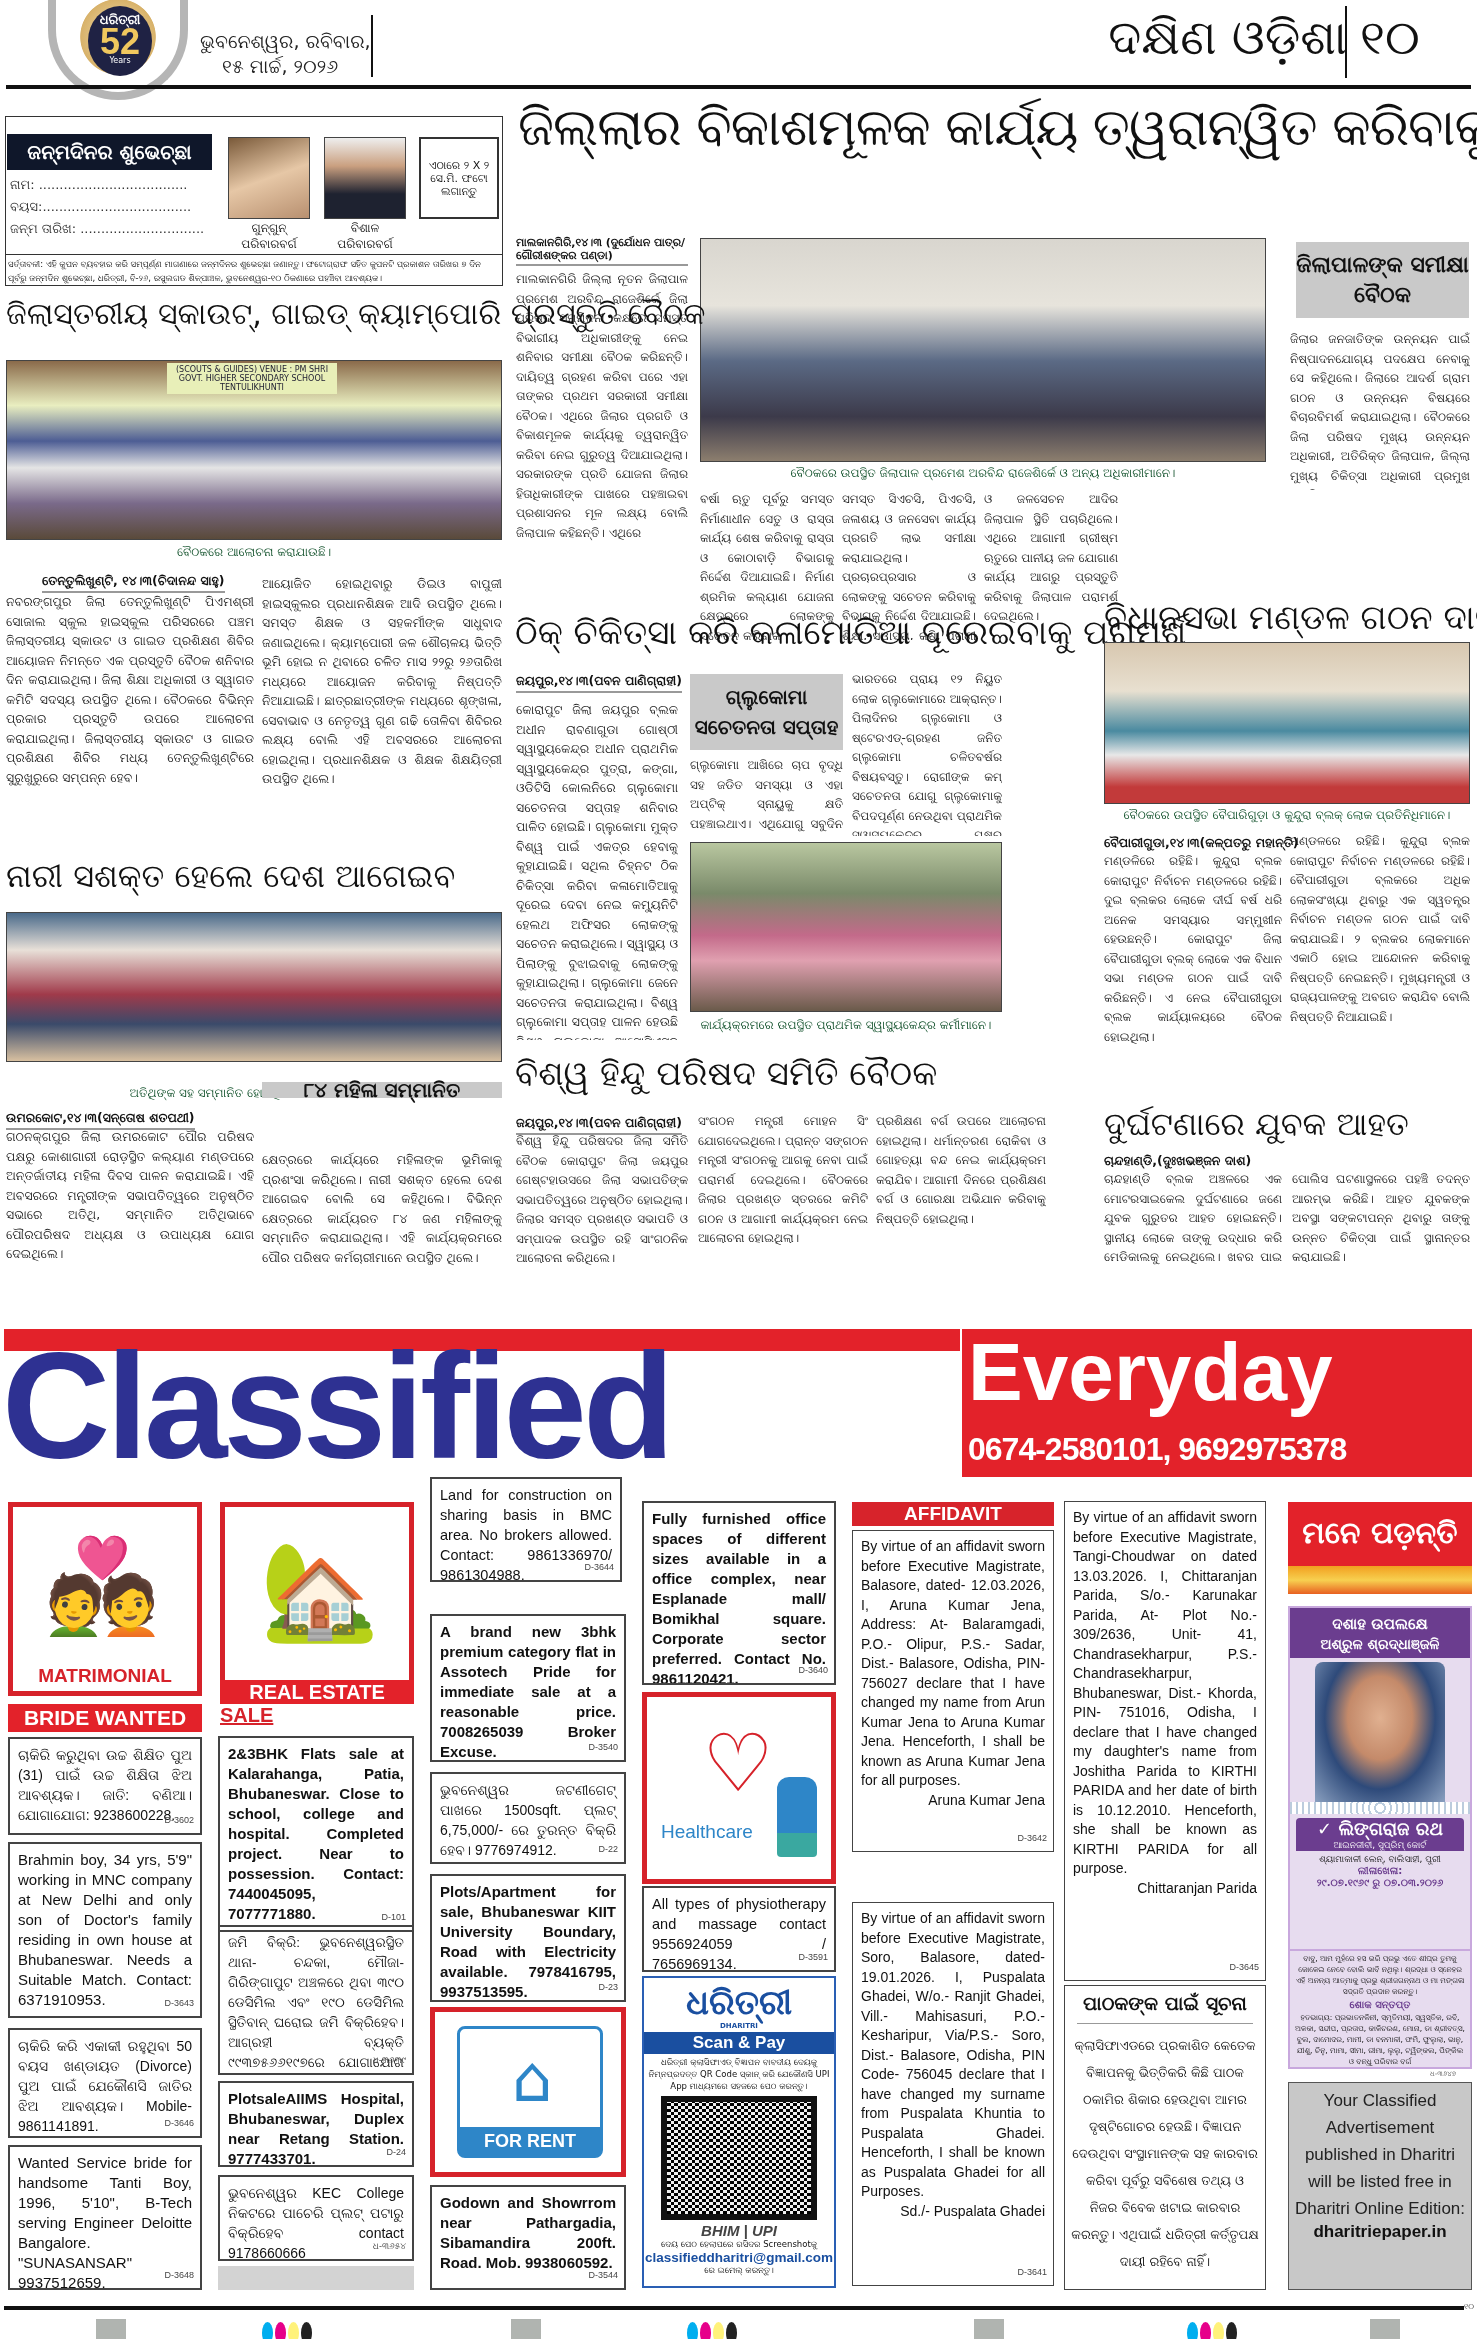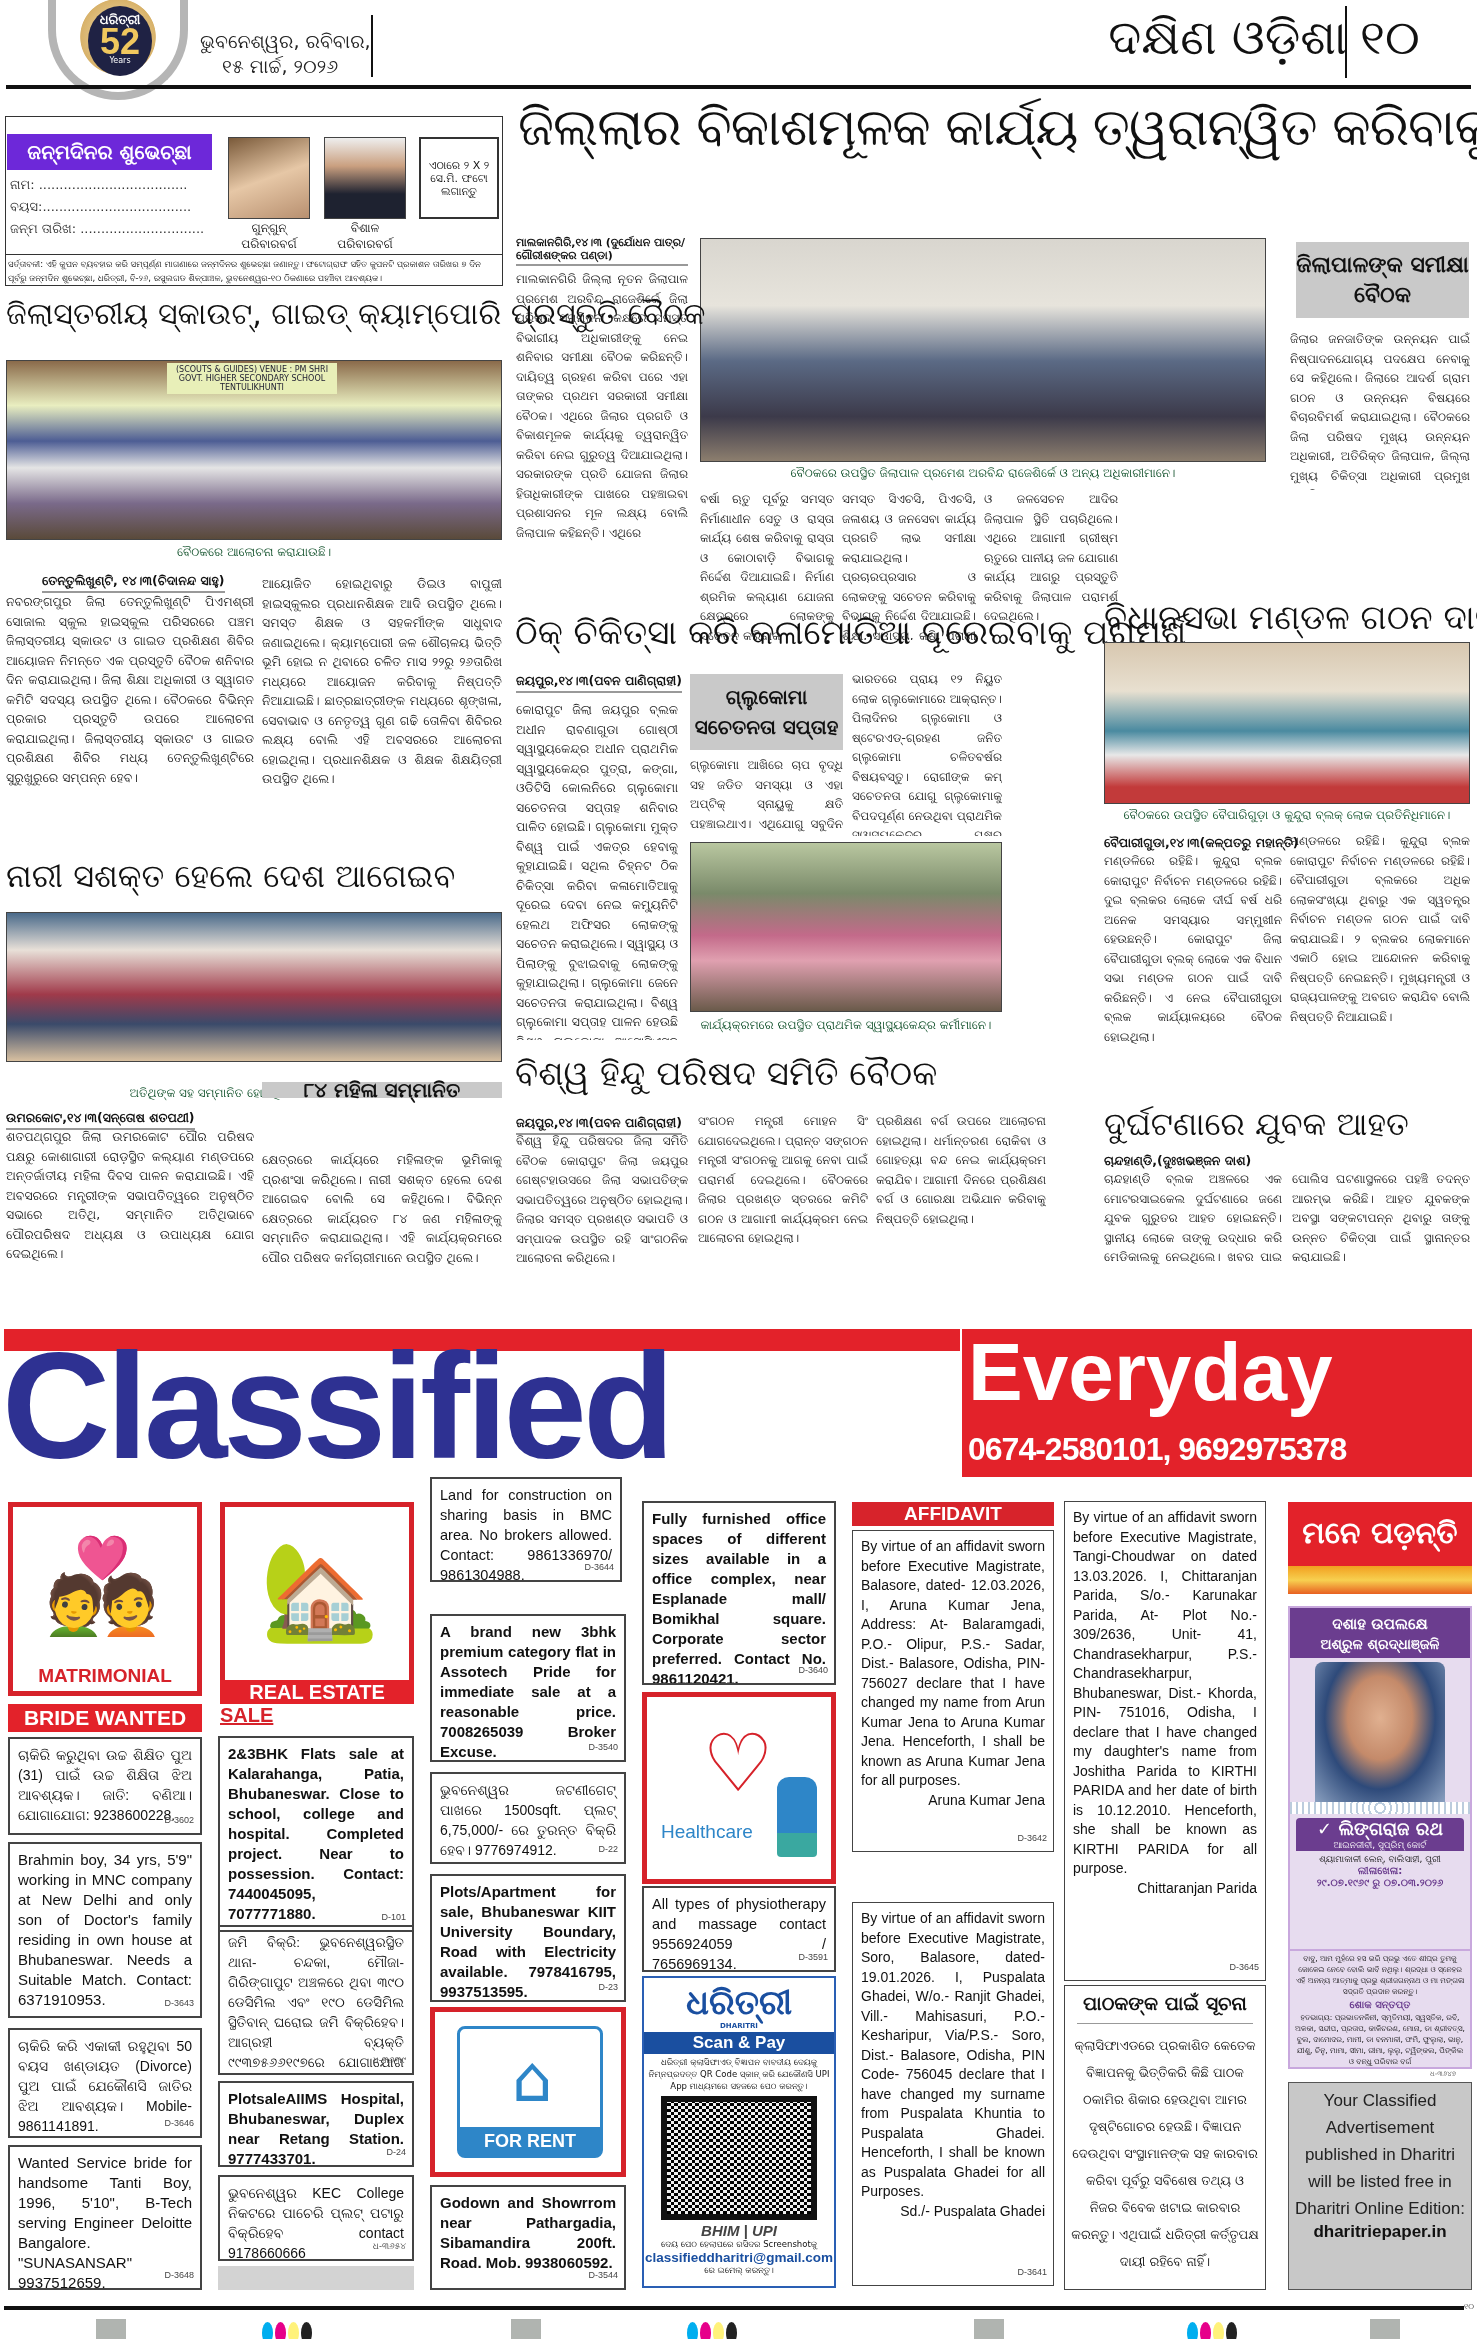--- a/index.html
+++ b/index.html
@@ -34,21 +34,21 @@
   <div class="abs" style="left:200px;top:30px;font-size:19px;color:#222">ଭୁବନେଶ୍ୱର, ରବିବାର,</div>
   <div class="abs" style="left:222px;top:55px;font-size:19px;color:#222">୧୫ ମାର୍ଚ୍ଚ, ୨୦୨୬</div>
   <div class="rule" style="left:371px;top:15px;width:2px;height:62px"></div>
   <div class="abs hl" style="right:130px;top:12px;font-size:48px">ଦକ୍ଷିଣ ଓଡ଼ିଶା</div>
   <div class="rule" style="left:1345px;top:6px;width:2px;height:72px"></div>
   <div class="abs hl" style="left:1360px;top:12px;font-size:48px;font-weight:normal">୧୦</div>
   <div class="rule" style="left:6px;top:85px;width:1465px;height:4px"></div>
 </div>
 
 <div class="abs" style="left:5px;top:116px;width:498px;height:170px;border:1px solid #333">
-  <div class="abs" style="left:1px;top:17px;width:205px;height:36px;background:#6d28d9;color:#fff;font-size:20px;font-weight:bold;text-align:center;line-height:36px">ଜନ୍ମଦିନର ଶୁଭେଚ୍ଛା</div>
+  <div class="abs" style="left:1px;top:17px;width:205px;height:36px;background:#0f172a;color:#fff;font-size:20px;font-weight:bold;text-align:center;line-height:36px">ଜନ୍ମଦିନର ଶୁଭେଚ୍ଛା</div>
   <div class="abs" style="left:4px;top:60px;font-size:13px;color:#333">ନାମ: ....................................</div>
   <div class="abs" style="left:4px;top:82px;font-size:13px;color:#333">ବୟସ:....................................</div>
   <div class="abs" style="left:4px;top:104px;font-size:13px;color:#333">ଜନ୍ମ ତାରିଖ: ..............................</div>
   <div class="photo" style="left:222px;top:20px;width:82px;height:82px;background:linear-gradient(160deg,#7a5a3a,#e6c7a6 50%,#b89070)"></div>
   <div class="abs" style="left:222px;top:104px;width:82px;text-align:center;font-size:12px">ଗୁନ୍‌ଗୁନ୍</div>
   <div class="abs" style="left:222px;top:120px;width:82px;text-align:center;font-size:12px">ପରିବାରବର୍ଗ</div>
   <div class="photo" style="left:318px;top:20px;width:82px;height:82px;background:linear-gradient(180deg,#eee 0,#caa080 35%,#1e2230 70%)"></div>
   <div class="abs" style="left:318px;top:104px;width:82px;text-align:center;font-size:12px">ବିଶାଳ</div>
   <div class="abs" style="left:318px;top:120px;width:82px;text-align:center;font-size:12px">ପରିବାରବର୍ଗ</div>
   <div class="abs" style="left:413px;top:20px;width:80px;height:82px;border:2px solid #333;display:flex;align-items:center;justify-content:center;text-align:center;font-size:11px">
@@ -94,21 +94,21 @@
 <div class="photo" style="left:1104px;top:642px;width:366px;height:162px;background:linear-gradient(180deg,#d8c8b0 0,#e8e0d0 30%,#4a8aa0 55%,#e8e8e8 70%,#c23a3a 90%)"></div>
 <div class="caption" style="left:1104px;top:808px;width:366px">ବୈଠକରେ ଉପସ୍ଥିତ ବୈପାରିଗୁଡ଼ା ଓ କୁନ୍ଦୁରା ବ୍ଲକ୍ ଲୋକ ପ୍ରତିନିଧିମାନେ।</div>
 <div class="abs" style="left:1104px;top:832px"><span class="dateline" style="border:none">ବୈପାରୀଗୁଡା,୧୪।୩(କଳ୍ପତରୁ ମହାନ୍ତି)</span></div>
 <div class="col body-text" style="left:1104px;top:852px;width:178px;height:210px;font-size:12px">ମଣ୍ଡଳିରେ ରହିଛି। କୁନ୍ଦୁରା ବ୍ଲକ କୋରାପୁଟ ନିର୍ବାଚନ ମଣ୍ଡଳରେ ରହିଛି। ଦୁଇ ବ୍ଲକର ଲୋକେ ଦୀର୍ଘ ବର୍ଷ ଧରି ଅନେକ ସମସ୍ୟାର ସମ୍ମୁଖୀନ ହେଉଛନ୍ତି। କୋରାପୁଟ ଜିଲା ବୈପାରୀଗୁଡା ବ୍ଲକ୍ ଲୋକେ ଏକ ବିଧାନ ସଭା ମଣ୍ଡଳ ଗଠନ ପାଇଁ ଦାବି କରିଛନ୍ତି। ଏ ନେଇ ବୈପାରୀଗୁଡା ବ୍ଲକ କାର୍ଯ୍ୟାଳୟରେ ବୈଠକ ହୋଇଥିଲା।</div>
 <div class="col body-text" style="left:1290px;top:832px;width:180px;height:230px;font-size:12px">ମଣ୍ଡଳରେ ରହିଛି। କୁନ୍ଦୁରା ବ୍ଲକ କୋରାପୁଟ ନିର୍ବାଚନ ମଣ୍ଡଳରେ ରହିଛି। ବୈପାରୀଗୁଡା ବ୍ଲକରେ ଅଧିକ ଲୋକସଂଖ୍ୟା ଥିବାରୁ ଏକ ସ୍ୱତନ୍ତ୍ର ନିର୍ବାଚନ ମଣ୍ଡଳ ଗଠନ ପାଇଁ ଦାବି କରାଯାଇଛି। ୨ ବ୍ଲକର ଲୋକମାନେ ଏକାଠି ହୋଇ ଆନ୍ଦୋଳନ କରିବାକୁ ନିଷ୍ପତ୍ତି ନେଇଛନ୍ତି। ମୁଖ୍ୟମନ୍ତ୍ରୀ ଓ ରାଜ୍ୟପାଳଙ୍କୁ ଅବଗତ କରାଯିବ ବୋଲି ନିଷ୍ପତ୍ତି ନିଆଯାଇଛି।</div>
 
 <div class="abs hl" style="left:6px;top:860px;font-size:32px;white-space:nowrap">ନାରୀ ସଶକ୍ତ ହେଲେ ଦେଶ ଆଗେଇବ</div>
 <div class="photo" style="left:6px;top:912px;width:496px;height:150px;background:linear-gradient(180deg,#4a6a8a 0,#e8e0d8 25%,#a03a4a 55%,#3a4a6a 75%,#d8c0a0)"></div>
 <div class="caption" style="left:6px;top:1086px;width:496px">ଅତିଥିଙ୍କ ସହ ସମ୍ମାନିତ ହୋଇଥିବା କେତେଜଣ ମହିଳା।</div>
 <div class="abs" style="left:6px;top:1107px"><span class="dateline">ଉମରକୋଟ,୧୪।୩(ସନ୍ତୋଷ ଶତପଥୀ)</span></div>
-<div class="col body-text" style="left:6px;top:1127px;width:248px;height:180px;font-size:12.5px">ଶତପଥ୍ଗପୁର ଜିଲା ଉମରକୋଟ ପୌର ପରିଷଦ ପକ୍ଷରୁ କୋଶାଗାରୀ ରୋଡ଼ସ୍ଥିତ କଲ୍ୟାଣ ମଣ୍ଡପରେ ଅନ୍ତର୍ଜାତୀୟ ମହିଳା ଦିବସ ପାଳନ କରାଯାଇଛି। ଏହି ଅବସରରେ ମନ୍ତ୍ରୀଙ୍କ ସଭାପତିତ୍ୱରେ ଅନୁଷ୍ଠିତ ସଭାରେ ଅତିଥି, ସମ୍ମାନିତ ଅତିଥିଭାବେ ପୌରପରିଷଦ ଅଧ୍ୟକ୍ଷ ଓ ଉପାଧ୍ୟକ୍ଷ ଯୋଗ ଦେଇଥିଲେ।</div>
+<div class="col body-text" style="left:6px;top:1127px;width:248px;height:180px;font-size:12.5px">ଗଠନକ୍ଗପୁର ଜିଲା ଉମରକୋଟ ପୌର ପରିଷଦ ପକ୍ଷରୁ କୋଶାଗାରୀ ରୋଡ଼ସ୍ଥିତ କଲ୍ୟାଣ ମଣ୍ଡପରେ ଅନ୍ତର୍ଜାତୀୟ ମହିଳା ଦିବସ ପାଳନ କରାଯାଇଛି। ଏହି ଅବସରରେ ମନ୍ତ୍ରୀଙ୍କ ସଭାପତିତ୍ୱରେ ଅନୁଷ୍ଠିତ ସଭାରେ ଅତିଥି, ସମ୍ମାନିତ ଅତିଥିଭାବେ ପୌରପରିଷଦ ଅଧ୍ୟକ୍ଷ ଓ ଉପାଧ୍ୟକ୍ଷ ଯୋଗ ଦେଇଥିଲେ।</div>
 <div class="graybox" style="left:262px;top:1082px;width:240px;height:16px;font-size:20px">
   <span>୮୪ ମହିଳା ସମ୍ମାନିତ</span>
 </div>
 <div class="col body-text" style="left:262px;top:1150px;width:240px;height:157px;font-size:12.5px">କ୍ଷେତ୍ରରେ କାର୍ଯ୍ୟରେ ମହିଳାଙ୍କ ଭୂମିକାକୁ ପ୍ରଶଂସା କରିଥିଲେ। ନାରୀ ସଶକ୍ତ ହେଲେ ଦେଶ ଆଗେଇବ ବୋଲି ସେ କହିଥିଲେ। ବିଭିନ୍ନ କ୍ଷେତ୍ରରେ କାର୍ଯ୍ୟରତ ୮୪ ଜଣ ମହିଳାଙ୍କୁ ସମ୍ମାନିତ କରାଯାଇଥିଲା। ଏହି କାର୍ଯ୍ୟକ୍ରମରେ ପୌର ପରିଷଦ କର୍ମଚାରୀମାନେ ଉପସ୍ଥିତ ଥିଲେ।</div>
 
 <div class="abs hl" style="left:515px;top:1056px;font-size:34px;white-space:nowrap">ବିଶ୍ୱ ହିନ୍ଦୁ ପରିଷଦ ସମିତି ବୈଠକ</div>
 <div class="abs" style="left:516px;top:1112px"><span class="dateline">ଜୟପୁର,୧୪।୩(ପବନ ପାଣିଗ୍ରାହୀ)</span></div>
 <div class="col body-text" style="left:516px;top:1132px;width:172px;height:175px;font-size:12px">ବିଶ୍ୱ ହିନ୍ଦୁ ପରିଷଦର ଜିଲା ସମିତି ବୈଠକ କୋରାପୁଟ ଜିଲା ଜୟପୁର ଗେଷ୍ଟହାଉସରେ ଜିଲା ସଭାପତିଙ୍କ ସଭାପତିତ୍ୱରେ ଅନୁଷ୍ଠିତ ହୋଇଥିଲା। ଜିଲାର ସମସ୍ତ ପ୍ରଖଣ୍ଡ ସଭାପତି ଓ ସମ୍ପାଦକ ଉପସ୍ଥିତ ରହି ସାଂଗଠନିକ ଆଲୋଚନା କରିଥିଲେ।</div>
 <div class="col body-text" style="left:698px;top:1112px;width:170px;height:195px;font-size:12px">ସଂଗଠନ ମନ୍ତ୍ରୀ ମୋହନ ସିଂ ଯୋଗଦେଇଥିଲେ। ପ୍ରାନ୍ତ ସଙ୍ଗଠନ ମନ୍ତ୍ରୀ ସଂଗଠନକୁ ଆଗକୁ ନେବା ପାଇଁ ପରାମର୍ଶ ଦେଇଥିଲେ। ବୈଠକରେ ଜିଲାର ପ୍ରଖଣ୍ଡ ସ୍ତରରେ କମିଟି ଗଠନ ଓ ଆଗାମୀ କାର୍ଯ୍ୟକ୍ରମ ନେଇ ଆଲୋଚନା ହୋଇଥିଲା।</div>
 <div class="col body-text" style="left:876px;top:1112px;width:170px;height:195px;font-size:12px">ପ୍ରଶିକ୍ଷଣ ବର୍ଗ ଉପରେ ଆଲୋଚନା ହୋଇଥିଲା। ଧର୍ମାନ୍ତରଣ ରୋକିବା ଓ ଗୋହତ୍ୟା ବନ୍ଦ ନେଇ କାର୍ଯ୍ୟକ୍ରମ କରାଯିବ। ଆଗାମୀ ଦିନରେ ପ୍ରଶିକ୍ଷଣ ବର୍ଗ ଓ ଗୋରକ୍ଷା ଅଭିଯାନ କରିବାକୁ ନିଷ୍ପତ୍ତି ହୋଇଥିଲା।</div>

